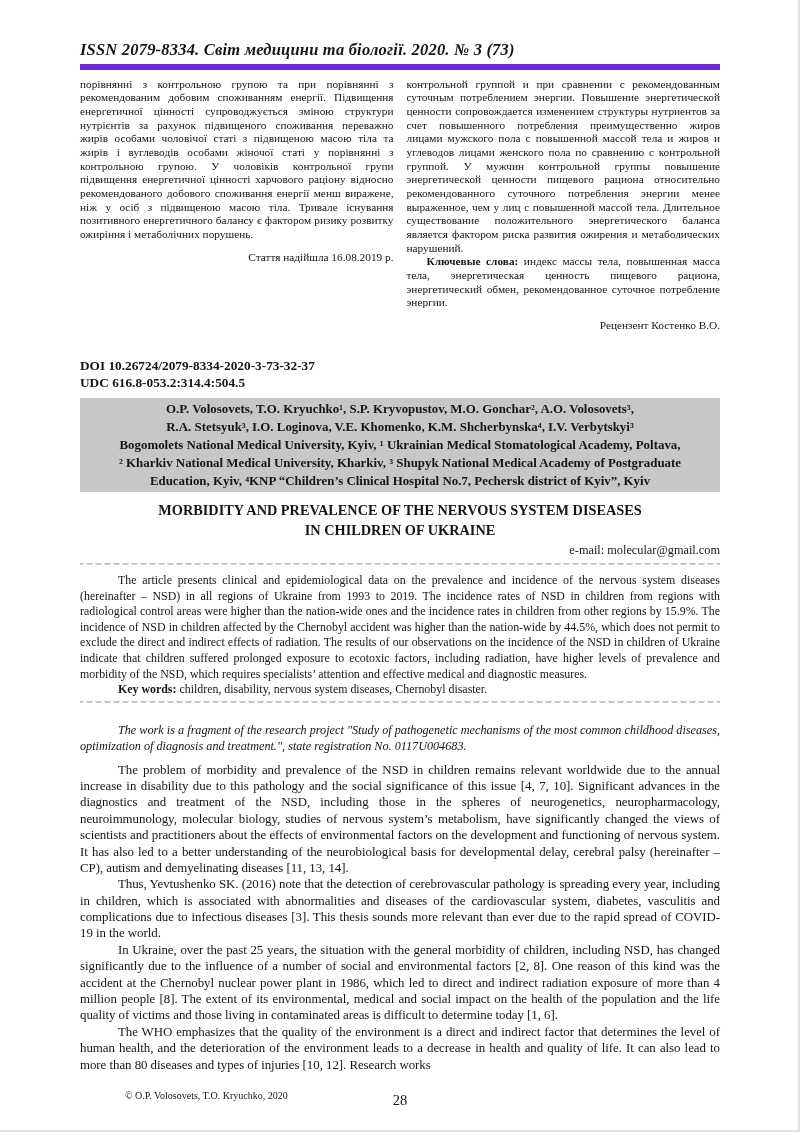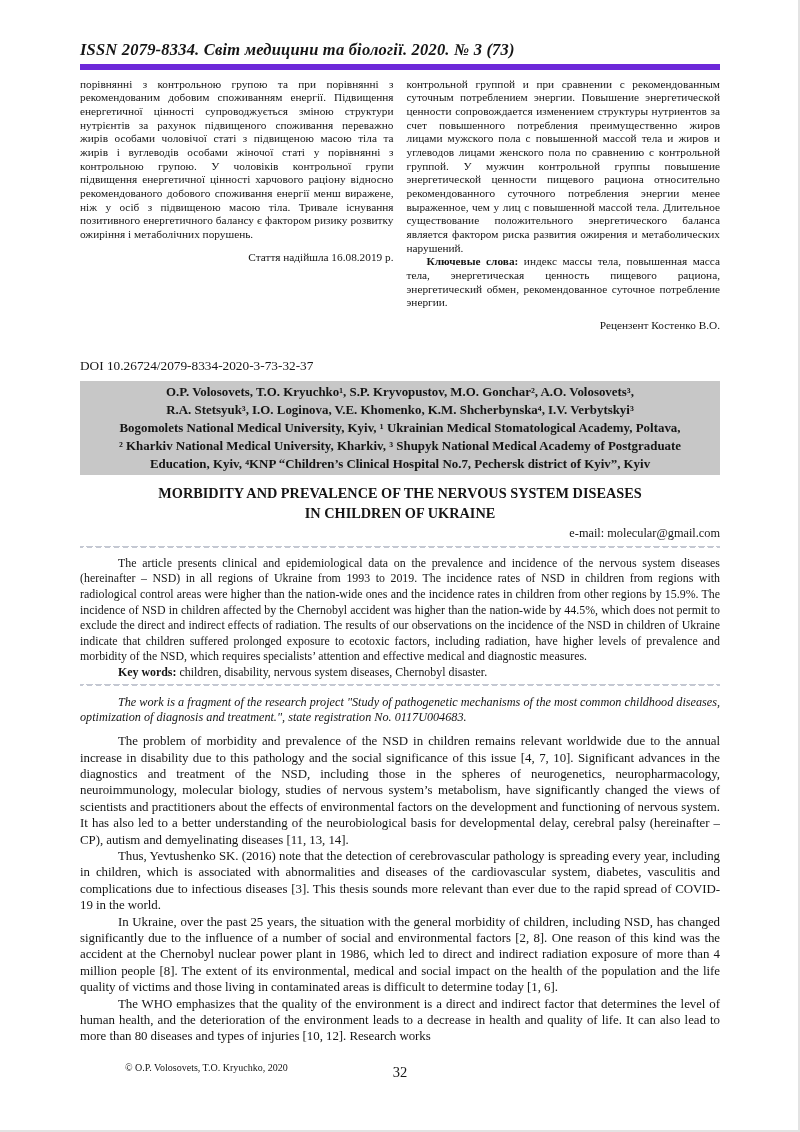--- a/index.html
+++ b/index.html
@@ -24,21 +24,21 @@
     border-bottom: 6px solid #6d28d9;
   }
 
   .columns { display: flex; gap: 13px; margin-top: 8px; }
   .col { flex: 1; font-size: 11.3px; line-height: 1.21; text-align: justify; }
   .col p { margin: 0; }
   .col .kw-par { text-indent: 20px; }
   .kw-label { font-weight: bold; }
   .col .meta { text-align: right; margin-top: 9px; text-indent: 0; }
 
-  .doi-block { margin-top: 24px; font-weight: normal; font-size: 13.3px; line-height: 1.3; }
+  .doi-block { margin-top: 24px; font-weight: bold; font-size: 13.3px; line-height: 1.3; }
 
   .authors-block {
     margin-top: 7px;
     background: #c7c7c7;
     text-align: center;
     font-weight: bold;
     font-size: 12.9px; line-height: 1.4;
     padding: 2px 6px;
   }
 
@@ -56,21 +56,21 @@
     background-size: 9px 7px;
     background-repeat: repeat-x;
   }
   .zigzag.below-abstract { margin-top: 3px; }
 
   .abstract { margin-top: 3px; font-size: 11.9px; line-height: 1.31; text-align: justify; }
   .abstract p { margin: 0; }
   .abstract .first, .abstract .kw-par { text-indent: 38px; }
 
   .fragment-note {
-    margin-top: 4px; font-style: italic;
+    margin-top: 15px; font-style: italic;
     font-size: 12.2px; line-height: 1.3;
     text-align: justify;
   }
   .fragment-note p { margin: 0; text-indent: 38px; }
 
   .body-text { margin-top: 7px; font-size: 12.9px; line-height: 1.27; letter-spacing: -0.05px; text-align: justify; }
   .body-text p { margin: 0; text-indent: 38px; }
 
   .footer { margin-top: 12px; position: relative; height: 34px; }
   .copyright { margin-left: 45px; font-size: 10px; }
@@ -90,20 +90,21 @@
     </div>
     <div class="col">
       <p>контрольной группой и при сравнении с рекомендованным суточным потреблением энергии. Повышение энергетической ценности сопровождается изменением структуры нутриентов за счет повышенного потребления преимущественно жиров лицами мужского пола с повышенной массой тела и жиров и углеводов лицами женского пола по сравнению с контрольной группой. У мужчин контрольной группы повышение энергетической ценности пищевого рациона относительно рекомендованного суточного потребления энергии менее выраженное, чем у лиц с повышенной массой тела. Длительное существование положительного энергетического баланса является фактором риска развития ожирения и метаболических нарушений.</p>
       <p class="kw-par"><span class="kw-label">Ключевые слова:</span><span> индекс массы тела, повышенная масса тела, энергетическая ценность пищевого рациона, энергетический обмен, рекомендованное суточное потребление энергии.</span></p>
       <p class="meta">Рецензент Костенко В.О.</p>
     </div>
   </div>
 
   <div class="doi-block">
     <div>DOI 10.26724/2079-8334-2020-3-73-32-37</div>
+    <div>UDC 616.8-053.2:314.4:504.5</div>
   </div>
 
   <div class="authors-block">
     <div>O.P. Volosovets, T.O. Kryuchko¹, S.P. Kryvopustov, M.O. Gonchar², A.O. Volosovets³,</div>
     <div>R.A. Stetsyuk³, I.O. Loginova, V.E. Khomenko, K.M. Shcherbynska⁴, I.V. Verbytskyi³</div>
     <div>Bogomolets National Medical University, Kyiv,  ¹ Ukrainian Medical Stomatological Academy, Poltava,</div>
     <div>² Kharkiv National Medical University, Kharkiv,  ³ Shupyk National Medical Academy of Postgraduate</div>
     <div>Education, Kyiv,  ⁴KNP “Children’s Clinical Hospital No.7, Pechersk district of Kyiv”, Kyiv</div>
   </div>
 
@@ -129,16 +130,16 @@
 
   <div class="body-text">
     <p>The problem of morbidity and prevalence of the NSD in children remains relevant worldwide due to the annual increase in disability due to this pathology and the social significance of this issue [4, 7, 10]. Significant advances in the diagnostics and treatment of the NSD, including those in the spheres of neurogenetics, neuropharmacology, neuroimmunology, molecular biology, studies of nervous system’s metabolism, have significantly changed the views of scientists and practitioners about the effects of environmental factors on the development and functioning of nervous system. It has also led to a better understanding of the neurobiological basis for developmental delay, cerebral palsy (hereinafter – CP), autism and demyelinating diseases [11, 13, 14].</p>
     <p>Thus, Yevtushenko SK. (2016) note that the detection of cerebrovascular pathology is spreading every year, including in children, which is associated with abnormalities and diseases of the cardiovascular system, diabetes, vasculitis and complications due to infectious diseases [3]. This thesis sounds more relevant than ever due to the rapid spread of COVID-19 in the world.</p>
     <p>In Ukraine, over the past 25 years, the situation with the general morbidity of children, including NSD, has changed significantly due to the influence of a number of social and environmental factors [2, 8]. One reason of this kind was the accident at the Chernobyl nuclear power plant in 1986, which led to direct and indirect radiation exposure of more than 4 million people [8]. The extent of its environmental, medical and social impact on the health of the population and the life quality of victims and those living in contaminated areas is difficult to determine today [1, 6].</p>
     <p>The WHO emphasizes that the quality of the environment is a direct and indirect factor that determines the level of human health, and the deterioration of the environment leads to a decrease in health and quality of life. It can also lead to more than 80 diseases and types of injuries [10, 12]. Research works</p>
   </div>
 
   <div class="footer">
     <span class="copyright">© O.P. Volosovets, T.O. Kryuchko, 2020</span>
-    <div class="page-number">32</div>
+    <div class="page-number">28</div>
   </div>
 
 </div>
 
 </body></html>

